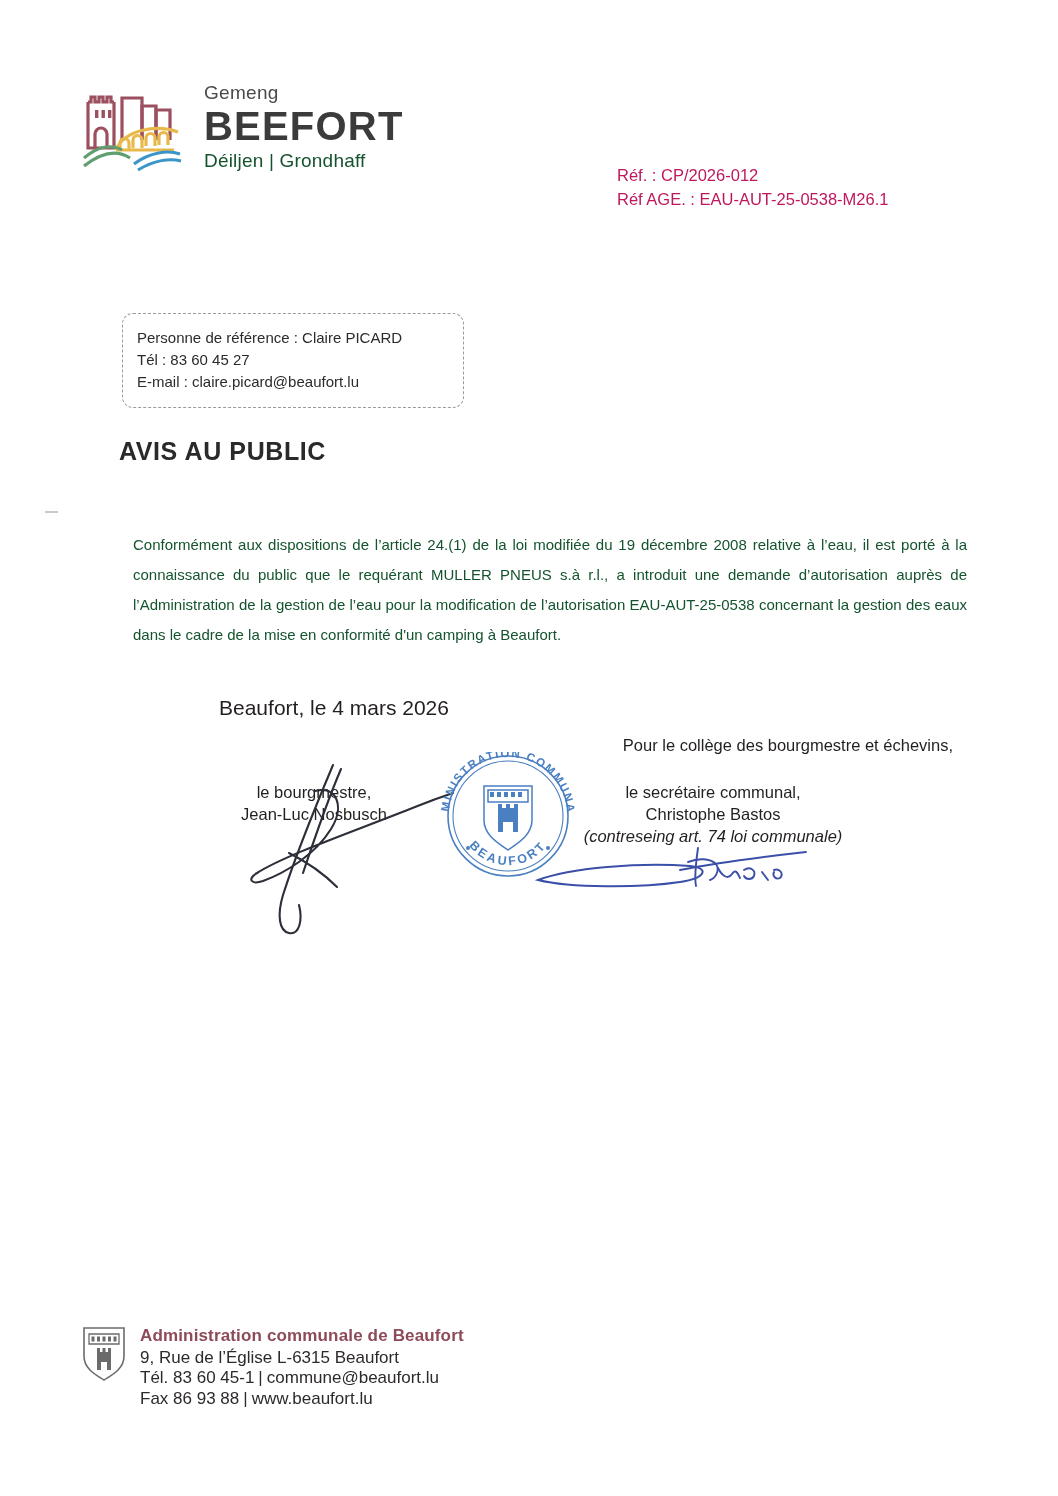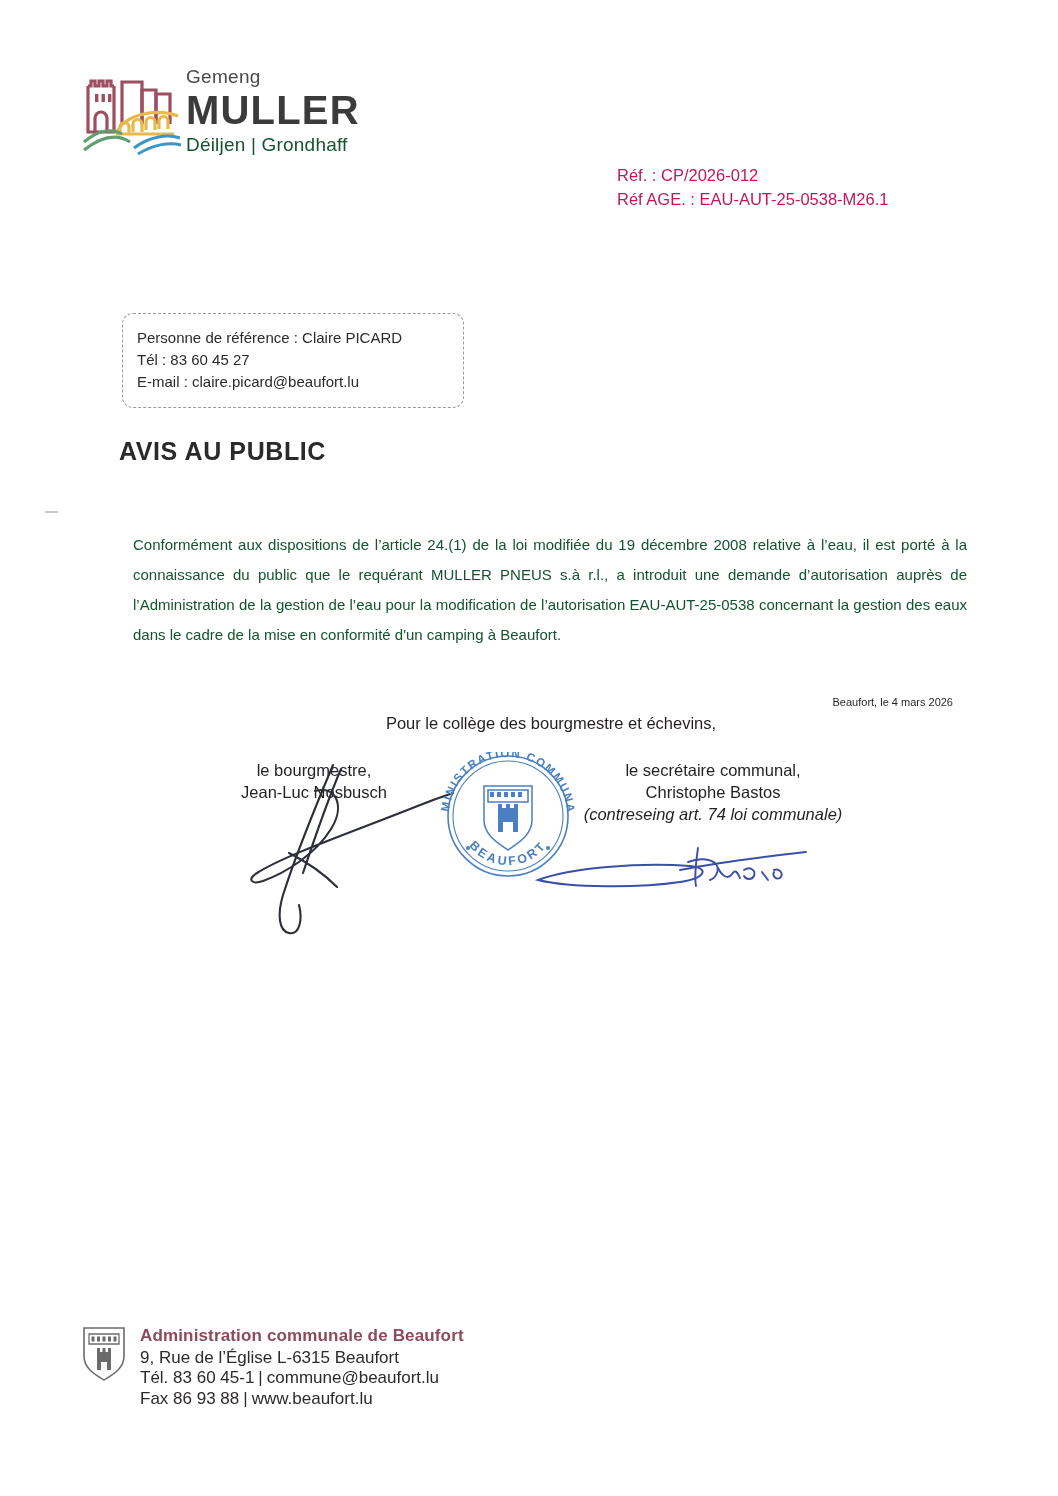--- a/index.html
+++ b/index.html
@@ -16,23 +16,24 @@
     width: 1058px;
     height: 1496px;
     background: #ffffff;
     overflow: hidden;
   }
 
   
   .letterhead {
     position: absolute;
     left: 78px;
-    top: 64px;
+    top: 80px;
     display: flex;
     align-items: center;
+    gap: 18px;
     justify-content: center;
   }
   .logo-mark { width: 108px; height: 92px; display: block; }
   .logo-text { display: flex; flex-direction: column; line-height: 1; }
   .logo-gemeng {
     font-size: 19px;
     color: #4a4a4a;
     letter-spacing: .3px;
     margin-bottom: 4px;
   }
@@ -98,28 +99,28 @@
   }
 
   
   .sig-area {
     position: absolute;
     left: 119px;
     top: 696px;
     width: 834px;
   }
   .sig-date {
+    text-align: left;
+    font-size: 21px;
+    margin-left: 100px;
+  }
+  .sig-college {
     text-align: right;
-    font-size: 11px;
-    margin-left: 100px;
-  }
-  .sig-college {
-    text-align: center;
     font-size: 16.5px;
-    margin-top: 6px;
+    margin-top: 16px;
     margin-left: 30px;
   }
   .sig-cols {
     position: relative;
     margin-top: 26px;
     display: flex;
     justify-content: space-between;
     gap: 8px;
   }
   .sig-col {
@@ -220,21 +221,21 @@
         </g>
 
         <g fill="none" stroke="#3a96c8" stroke-width="3">
           <path d="M56 84 C 72 72, 90 70, 102 74"></path>
           <path d="M60 90 C 76 80, 92 78, 103 81"></path>
         </g>
       </svg>
     </span>
     <div class="logo-text">
       <span class="logo-gemeng">Gemeng</span>
-      <span class="logo-beefort">MULLER</span>
+      <span class="logo-beefort">BEEFORT</span>
       <span class="logo-sub">Déiljen | Grondhaff</span>
     </div>
   </div>
 
   <div class="refblock">
     <div>Réf. : CP/2026-012</div>
     <div>Réf AGE. : EAU-AUT-25-0538-M26.1</div>
   </div>
 
   <div class="contactbox">

